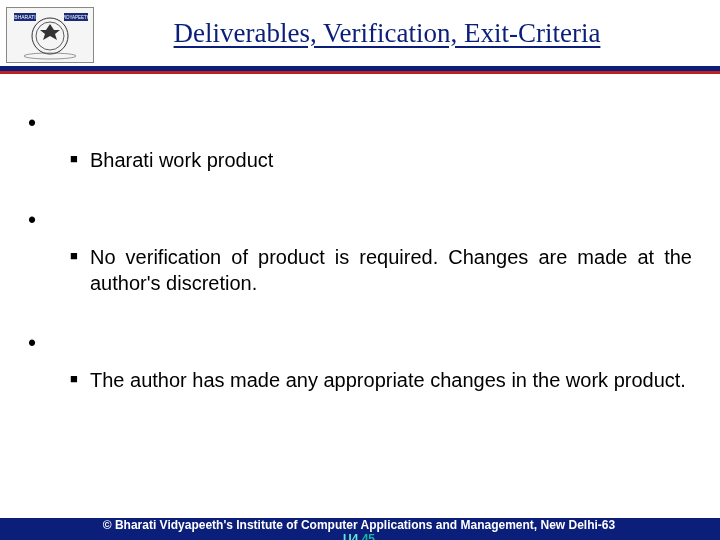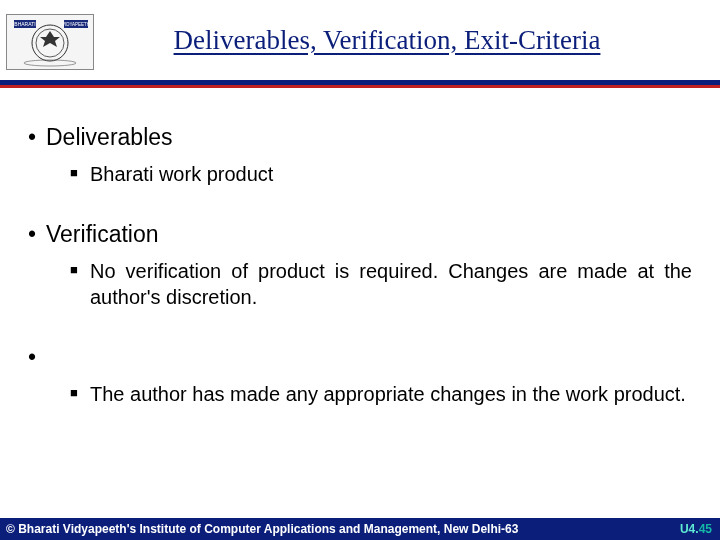--- a/index.html
+++ b/index.html
@@ -6,21 +6,21 @@
   body {
     width: 720px;
     height: 540px;
     background: #fff;
     font-family: Arial, Helvetica, sans-serif;
     position: relative;
     overflow: hidden;
   }
   .header {
     width: 100%;
-    height: 80px;
+    height: 66px;
     background: #fff;
     position: relative;
     display: flex;
     align-items: center;
   }
   .logo-block {
     width: 88px;
     height: 56px;
     margin-left: 6px;
     margin-top: 4px;
@@ -102,20 +102,21 @@
     position: absolute;
     left: 0;
     right: 0;
     bottom: 0;
     height: 22px;
     background: #0b1f7a;
     display: flex;
     align-items: center;
     justify-content: space-between;
     padding: 0 8px 0 6px;
+    flex-direction: column;
   }
   .footer-left {
     color: #fff;
     font-size: 12px;
     font-weight: bold;
   }
   .footer-right {
     font-size: 12px;
     font-weight: bold;
   }
@@ -142,34 +143,32 @@
 </div>
 
 <div class="divider"></div>
 
 <div class="content">
   <ul class="level1">
 
     <li>
       <div class="l1-row">
         <span class="bullet-dot">•</span>
-        <span>Deliverables</span>
       </div>
       <ul class="level2">
         <li class="l2-row">
           <span class="bullet-sq">■</span>
           <span class="l2-text">Bharati work product</span>
         </li>
       </ul>
     </li>
 
     <li>
       <div class="l1-row">
         <span class="bullet-dot">•</span>
-        <span>Verification</span>
       </div>
       <ul class="level2">
         <li class="l2-row">
           <span class="bullet-sq">■</span>
           <span class="l2-text">No verification of product is required. Changes are made at the author's discretion.</span>
         </li>
       </ul>
     </li>
 
     <li>

